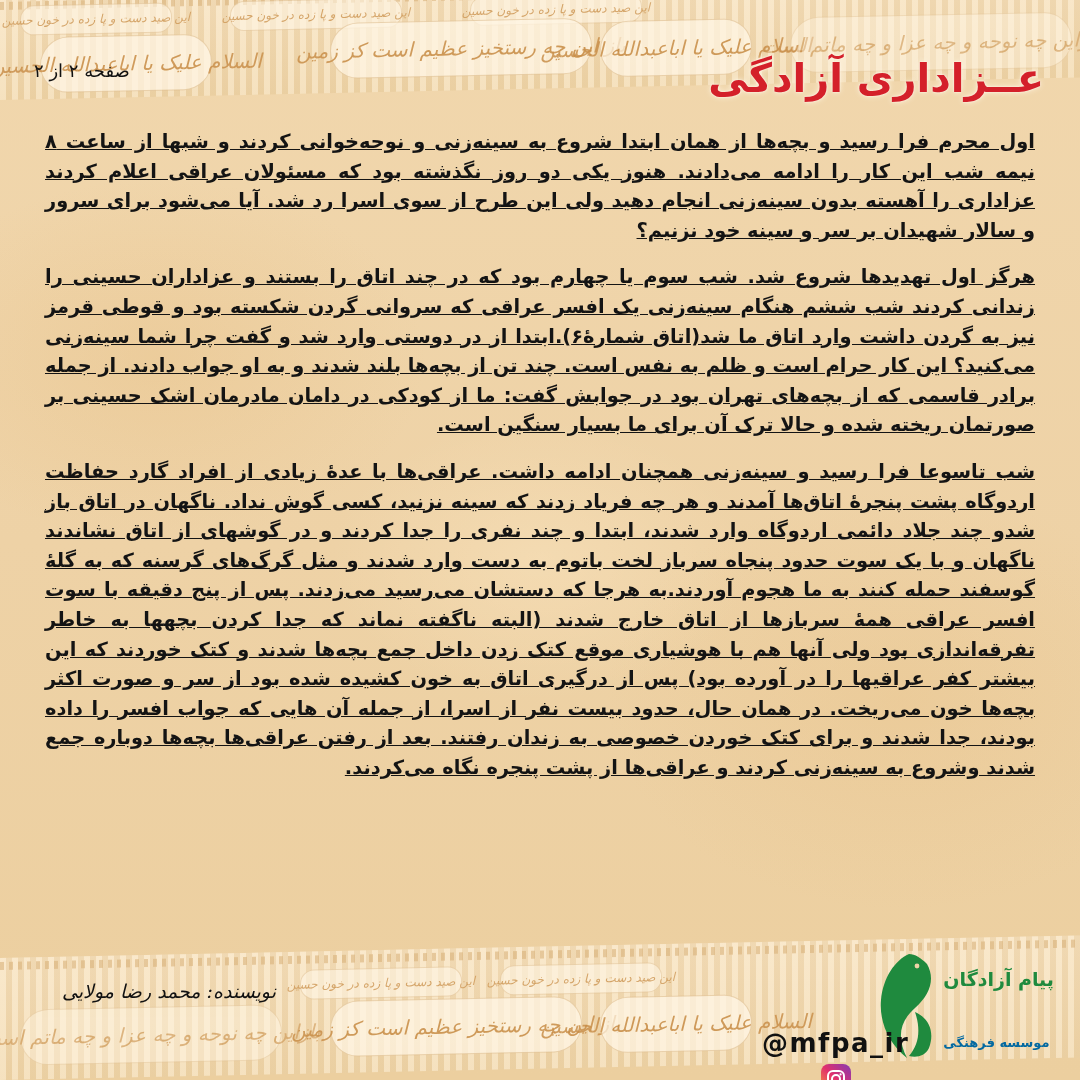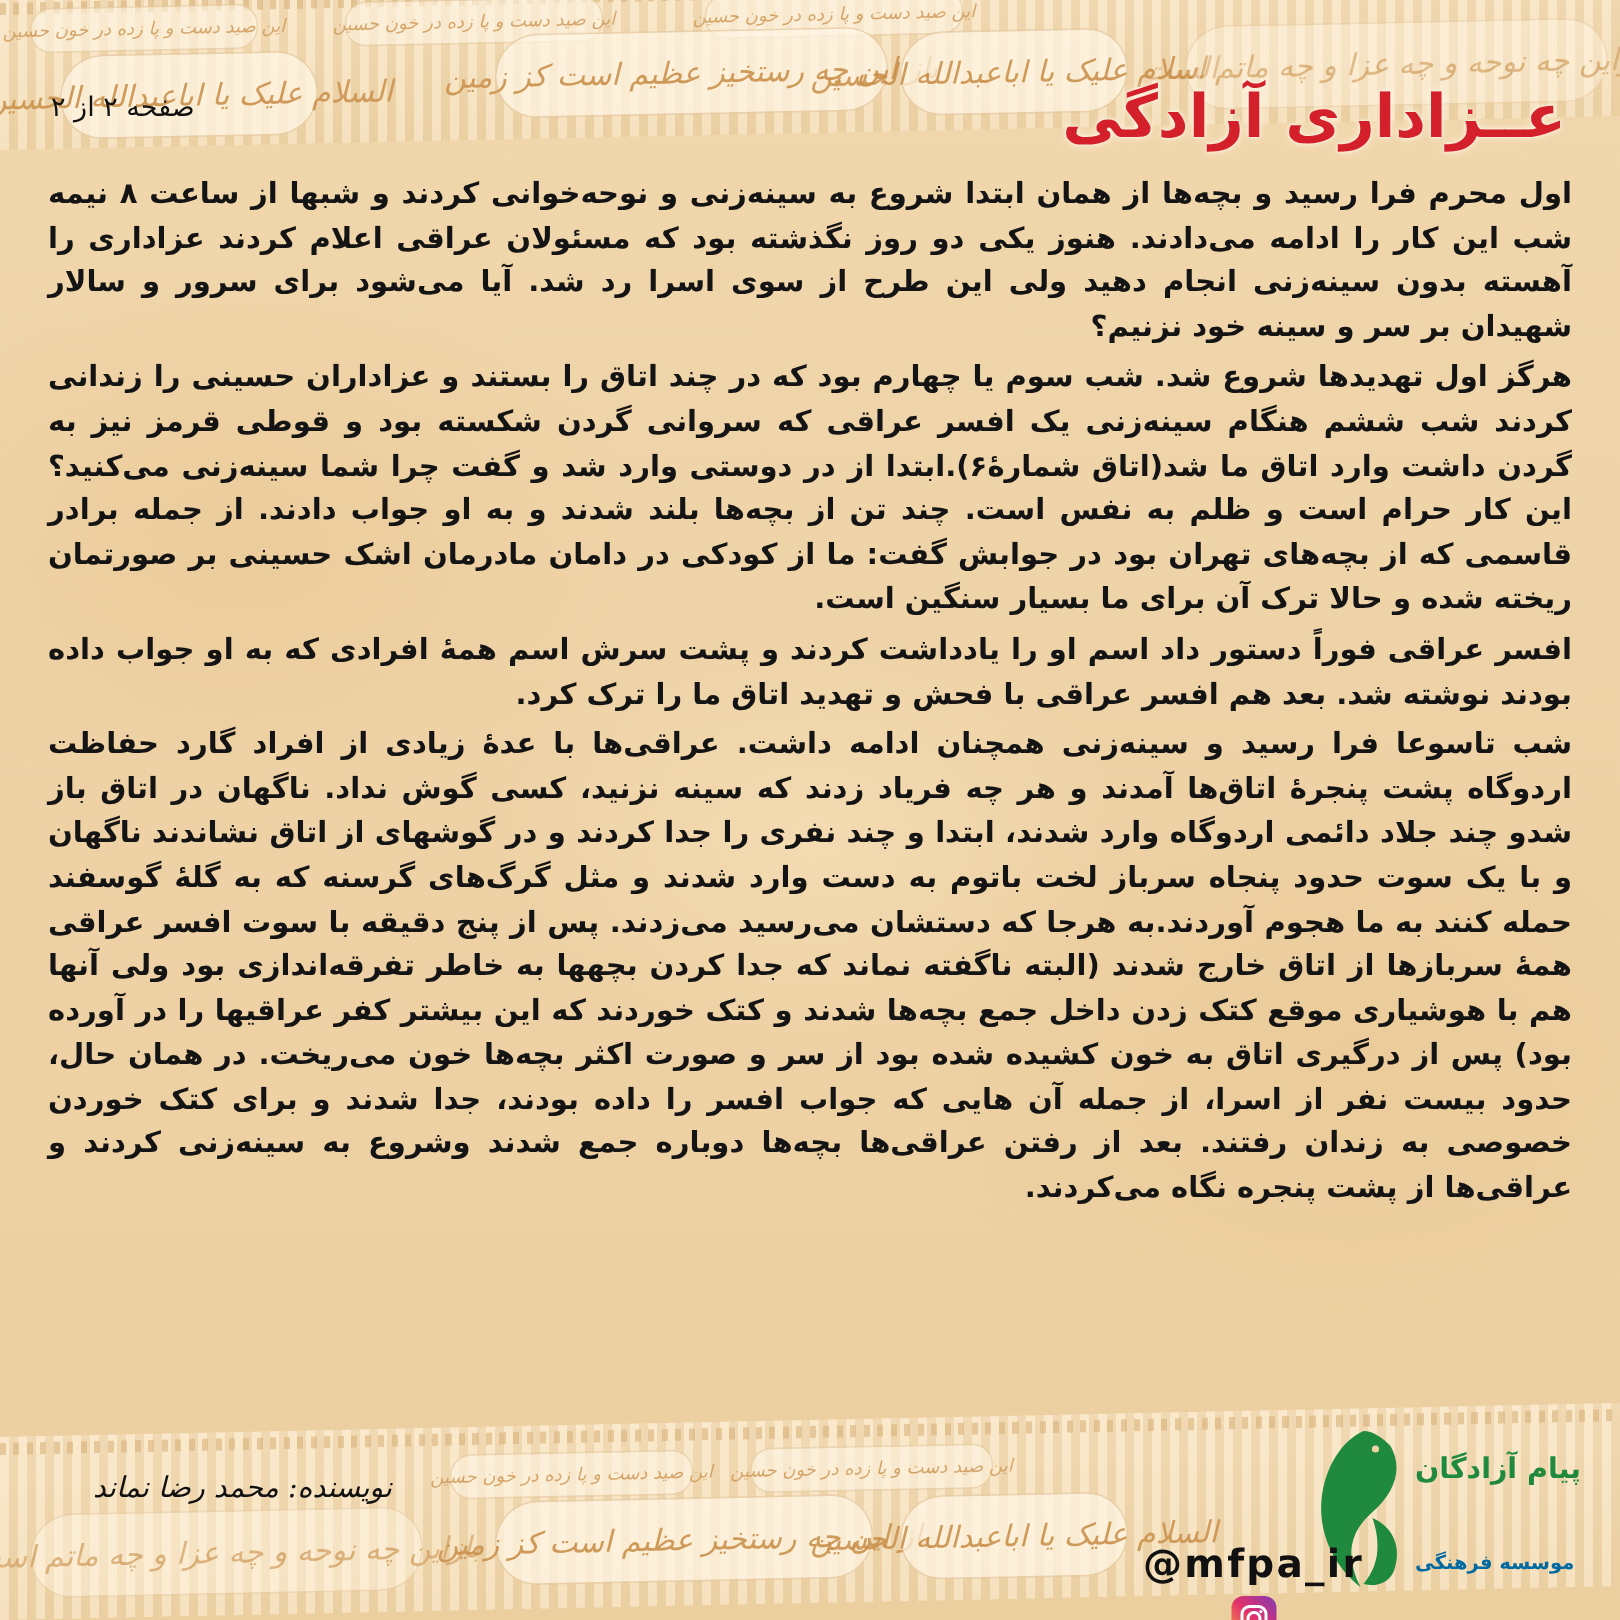--- a/index.html
+++ b/index.html
@@ -50,21 +50,21 @@
   .page-no {
     position:absolute; top:60px; left:34px;
     font-family:"DejaVu Serif", serif; 
     font-size:18px; color:#111;
   }
   .body-text {
     position:absolute; top:110px; left:28px; right:28px;
     direction:rtl; text-align:justify;
     font-size:19.4px; line-height:29.6px; font-weight:bold; color:#141414;
   }
-  .body-text p { margin:4px; text-align-last:right; }
+  .body-text p { margin:17px; text-align-last:right;text-decoration:underline; }
   .author {
     position:absolute; top:980px; left:62px;
     font-family:"DejaVu Serif", serif; font-style:italic;
     font-size:19px; color:#111; white-space:nowrap;
   }
   .brand {
     position:absolute; right:26px; top:952px;
     display:flex; align-items:flex-start; gap:6px;
   }
   .brand-text { display:flex; flex-direction:column; align-items:flex-end; margin-top:16px;gap:44px; }
@@ -100,34 +100,33 @@
   <div class="cartouche" style="left:600px; top:34px; width:150px;">السلام علیک یا اباعبدالله الحسین</div>
   <div class="cartouche" style="left:790px; top:34px; width:280px; opacity:0.5;">بازاین چه نوحه و چه عزا و چه ماتم است</div>
 </div>
 
 <div class="title">عــزاداری آزادگی</div>
 <div class="page-no">صفحه ۲ از ۲</div>
 
 <div class="body-text">
   <p>اول محرم فرا رسید و بچه‌ها از همان ابتدا شروع به سینه‌زنی و نوحه‌خوانی کردند و شبها از ساعت ۸ نیمه شب این کار را ادامه می‌دادند. هنوز یکی دو روز نگذشته بود که مسئولان عراقی اعلام کردند عزاداری را آهسته بدون سینه‌زنی انجام دهید ولی این طرح از سوی اسرا رد شد. آیا می‌شود برای سرور و سالار شهیدان بر سر و سینه خود نزنیم؟</p>
   <p>هرگز اول تهدیدها شروع شد. شب سوم یا چهارم بود که در چند اتاق را بستند و عزاداران حسینی را زندانی کردند شب ششم هنگام سینه‌زنی یک افسر عراقی که سروانی گردن شکسته بود و قوطی قرمز نیز به گردن داشت وارد اتاق ما شد(اتاق شمارهٔ۶).ابتدا از در دوستی وارد شد و گفت چرا شما سینه‌زنی می‌کنید؟ این کار حرام است و ظلم به نفس است. چند تن از بچه‌ها بلند شدند و به او جواب دادند. از جمله برادر قاسمی که از بچه‌های تهران بود در جوابش گفت: ما از کودکی در دامان مادرمان اشک حسینی بر صورتمان ریخته شده و حالا ترک آن برای ما بسیار سنگین است.</p>
-  <p>افسر عراقی فوراً دستور داد اسم او را یادداشت کردند و پشت سرش اسم همهٔ افرادی که به او جواب داده بودند نوشته شد. بعد هم افسر عراقی با فحش و تهدید اتاق ما را ترک کرد.</p>
   <p>شب تاسوعا فرا رسید و سینه‌زنی همچنان ادامه داشت. عراقی‌ها با عدهٔ زیادی از افراد گارد حفاظت اردوگاه پشت پنجرهٔ اتاق‌ها آمدند و هر چه فریاد زدند که سینه نزنید، کسی گوش نداد. ناگهان در اتاق باز شدو چند جلاد دائمی اردوگاه وارد شدند، ابتدا و چند نفری را جدا کردند و در گوشهای از اتاق نشاندند ناگهان و با یک سوت حدود پنجاه سرباز لخت باتوم به دست وارد شدند و مثل گرگ‌های گرسنه که به گلهٔ گوسفند حمله کنند به ما هجوم آوردند.به هرجا که دستشان می‌رسید می‌زدند. پس از پنج دقیقه با سوت افسر عراقی همهٔ سربازها از اتاق خارج شدند (البته ناگفته نماند که جدا کردن بچهها به خاطر تفرقه‌اندازی بود ولی آنها هم با هوشیاری موقع کتک زدن داخل جمع بچه‌ها شدند و کتک خوردند که این بیشتر کفر عراقیها را در آورده بود) پس از درگیری اتاق به خون کشیده شده بود از سر و صورت اکثر بچه‌ها خون می‌ریخت. در همان حال، حدود بیست نفر از اسرا، از جمله آن هایی که جواب افسر را داده بودند، جدا شدند و برای کتک خوردن خصوصی به زندان رفتند. بعد از رفتن عراقی‌ها بچه‌ها دوباره جمع شدند وشروع به سینه‌زنی کردند و عراقی‌ها از پشت پنجره نگاه می‌کردند.</p>
 </div>
 
 <div class="band bottom">
   <div class="trim" style="top:4px;"></div>
   <div class="cartouche small" style="left:300px; top:18px; width:160px;">این صید دست و پا زده در خون حسین</div>
   <div class="cartouche small" style="left:500px; top:18px; width:160px;">این صید دست و پا زده در خون حسین</div>
   <div class="cartouche" style="left:330px; top:50px; width:250px;">باز این چه رستخیز عظیم است کز زمین</div>
   <div class="cartouche" style="left:600px; top:52px; width:150px;">السلام علیک یا اباعبدالله الحسین</div>
   <div class="cartouche" style="left:20px; top:52px; width:260px; opacity:0.55;">بازاین چه نوحه و چه عزا و چه ماتم است</div>
 </div>
 
-<div class="author">نویسنده: محمد رضا نماند</div>
+<div class="author">نویسنده: محمد رضا مولایی</div>
 
 <div class="brand">
   <div class="brand-text">
     <span class="brand-name">پیام آزادگان</span>
     <span class="brand-sub">موسسه فرهنگی</span>
   </div>
   <span>
     <svg width="62" height="108" viewBox="0 0 62 108">
       <path d="M34 2 C20 8 8 26 6 48 C4 70 14 92 32 106 C22 86 24 70 40 56 C56 42 60 26 52 12 C46 6 40 2 34 2 Z" fill="#1f8a3e"></path>
       <path d="M40 60 C54 66 60 80 54 96 C50 104 42 106 34 104 C44 92 46 78 40 60 Z" fill="#1f8a3e"></path>

